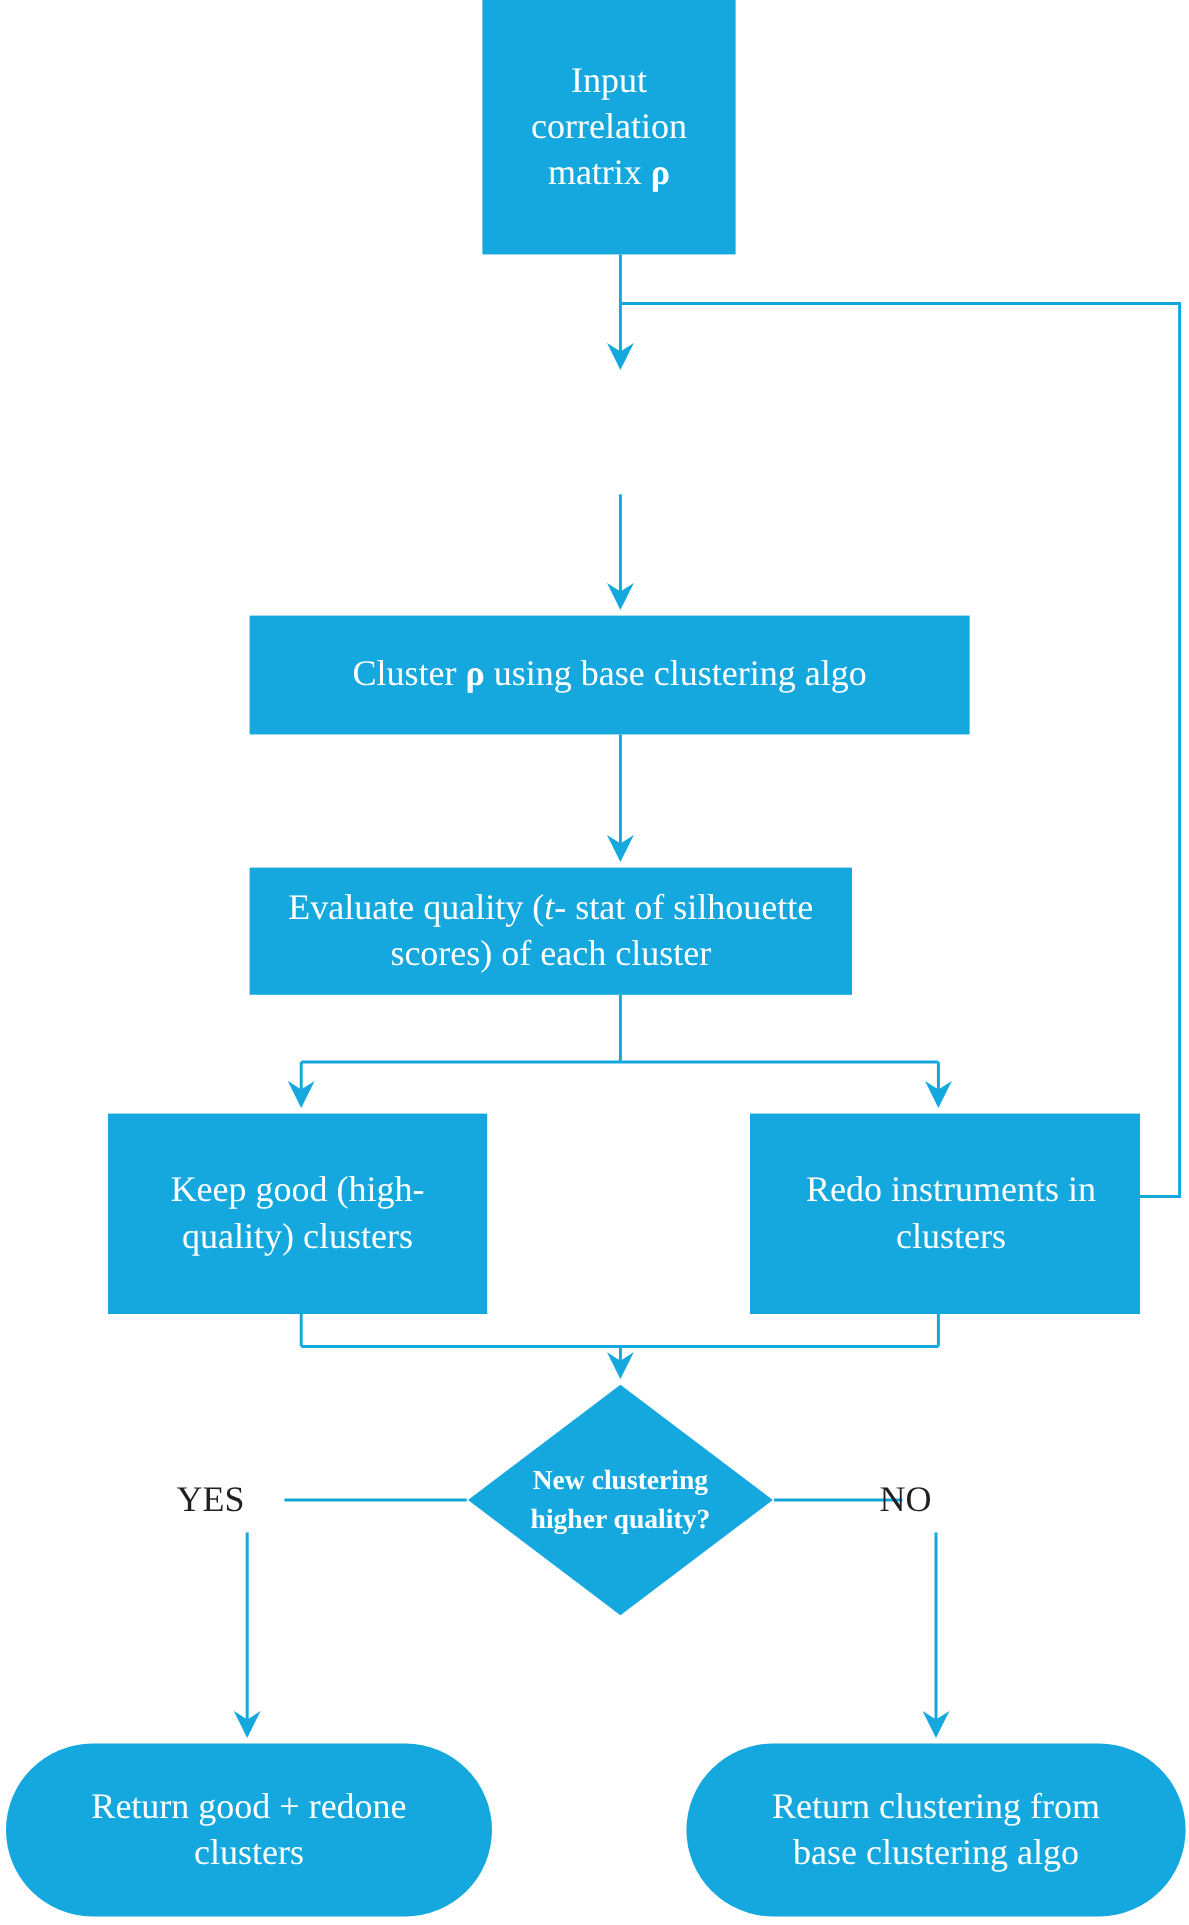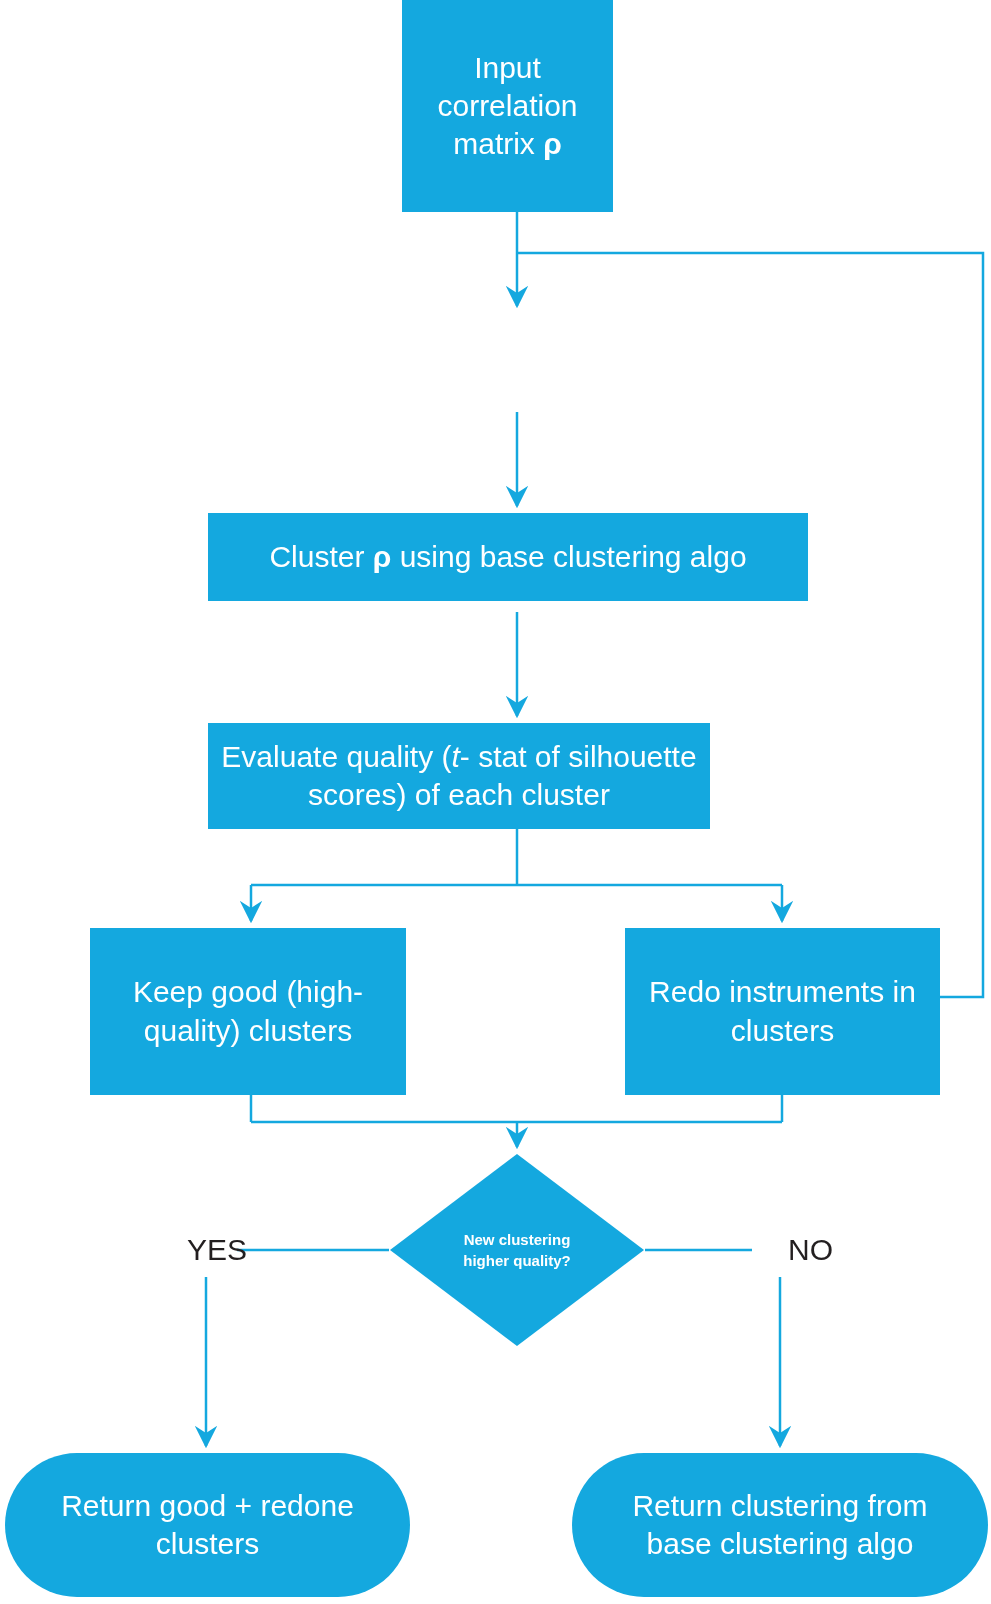--- a/index.html
+++ b/index.html
@@ -1,20 +1,20 @@
 <!DOCTYPE html>
 <html style="--node-fill: #14a8df; --node-text: #ffffff; --connector: #14a8df; --label-text: #231f20; --background: #ffffff;"><head>
 <meta charset="utf-8">
 <style>
   html,body{margin:0;padding:0;background:#ffffff;}
   .canvas{
     position:relative;
     width:991px;height:1604px;
     background:var(--background,#ffffff);
-    font-family:Liberation Sans, sans-serif;
+    font-family:Liberation Serif, serif;
     overflow:hidden;
   }
   svg.connectors{position:absolute;left:0;top:0;pointer-events:none;}
   .connector{stroke:var(--connector,#14a8df);stroke-width:2.5;fill:none;}
   .arrowhead{fill:var(--connector,#14a8df);}
   .diamond{fill:var(--node-fill,#14a8df);}
   .box{
     position:absolute;
     background:var(--node-fill,#14a8df);
     color:var(--node-text,#ffffff);
@@ -24,28 +24,28 @@
   }
   .stadium{border-radius:72px;}
   .ln{display:block;white-space:nowrap;}
   .box b{font-weight:bold;}
   .box i{font-style:italic;}
   .decision-text{
     position:absolute;
     display:flex;align-items:center;justify-content:center;
     text-align:center;
     color:var(--node-text,#ffffff);
-    font-size:15px;font-weight:600;line-height:1.4;
+    font-size:23px;font-weight:600;line-height:1.4;
   }
   .flow-label{
     position:absolute;
     width:100px;
     color:var(--label-text,#231f20);
     font-size:30px;
-    text-align:right;
+    text-align:left;
     line-height:38px;
   }
 </style>
 </head>
 <body>
 
 <div class="canvas">
 
   <svg class="connectors" width="991" height="1604" viewBox="0 0 991 1604">
     <defs>
@@ -82,39 +82,39 @@
 
   <div class="box" style="left:402px;top:0;width:211px;height:212px;">
     <div class="txt">
       <span class="ln">Input</span>
       <span class="ln">correlation</span>
       <span class="ln"><span>matrix </span><b>ρ</b></span>
     </div>
   </div>
 
 
-  <div class="box" style="left:208px;top:513px;width:600px;height:88px;">
+  <div class="box" style="left:208px;top:513px;width:600px;height:99px;">
     <span class="ln"><span>Cluster </span><b>ρ</b><span> using base clustering algo</span></span>
   </div>
 
   <div class="box" style="left:208px;top:723px;width:502px;height:106px;">
     <div class="txt">
       <span class="ln"><span>Evaluate quality (</span><i>t</i><span>- stat of silhouette</span></span>
       <span class="ln">scores) of each cluster</span>
     </div>
   </div>
 
   <div class="box" style="left:90px;top:928px;width:316px;height:167px;">
     <div class="txt">
       <span class="ln">Keep good (high-</span>
       <span class="ln">quality) clusters</span>
     </div>
   </div>
 
-  <div class="box" style="left:625px;top:928px;width:315px;height:167px;">
+  <div class="box" style="left:625px;top:928px;width:315px;height:167px;padding-left:10px;">
     <div class="txt">
       <span class="ln">Redo instruments in</span>
       <span class="ln">clusters</span>
     </div>
   </div>
 
   <div class="decision-text" style="left:392px;top:1190px;width:250px;height:120px;">
     <div class="txt">
       <span class="ln">New clustering</span>
       <span class="ln">higher quality?</span>

